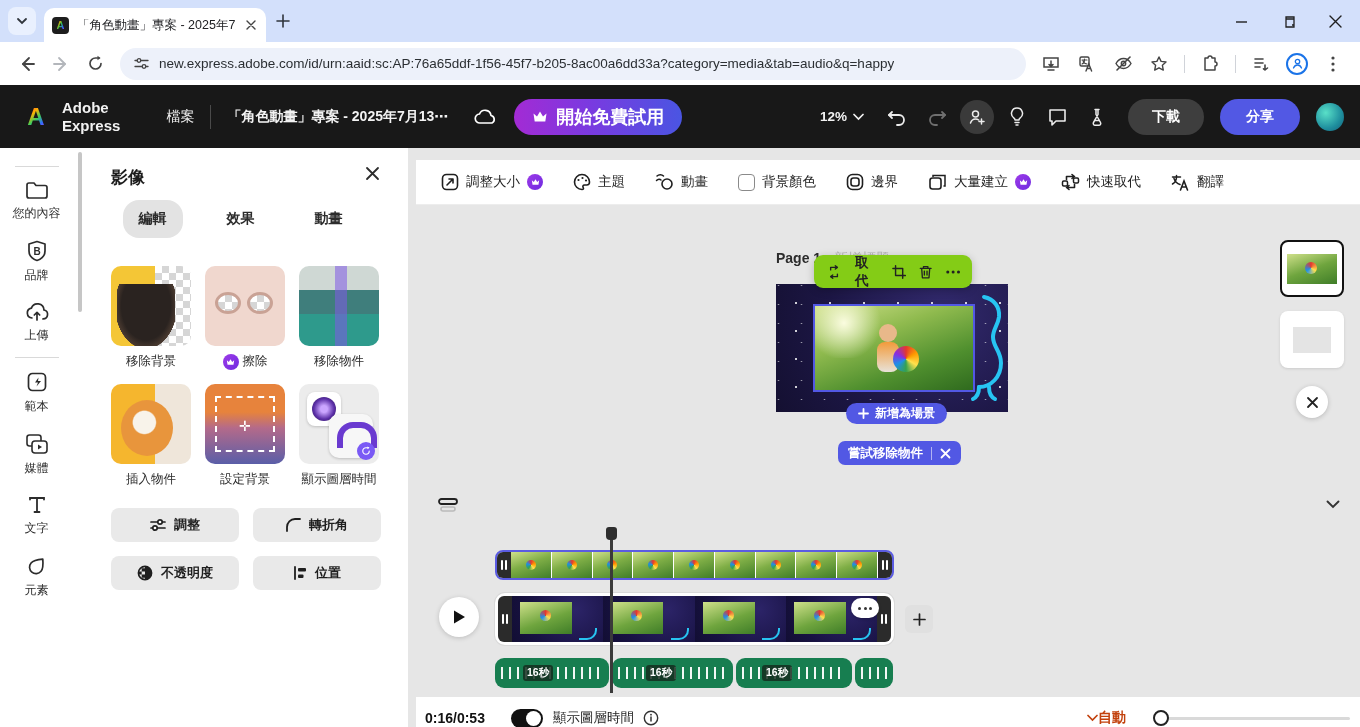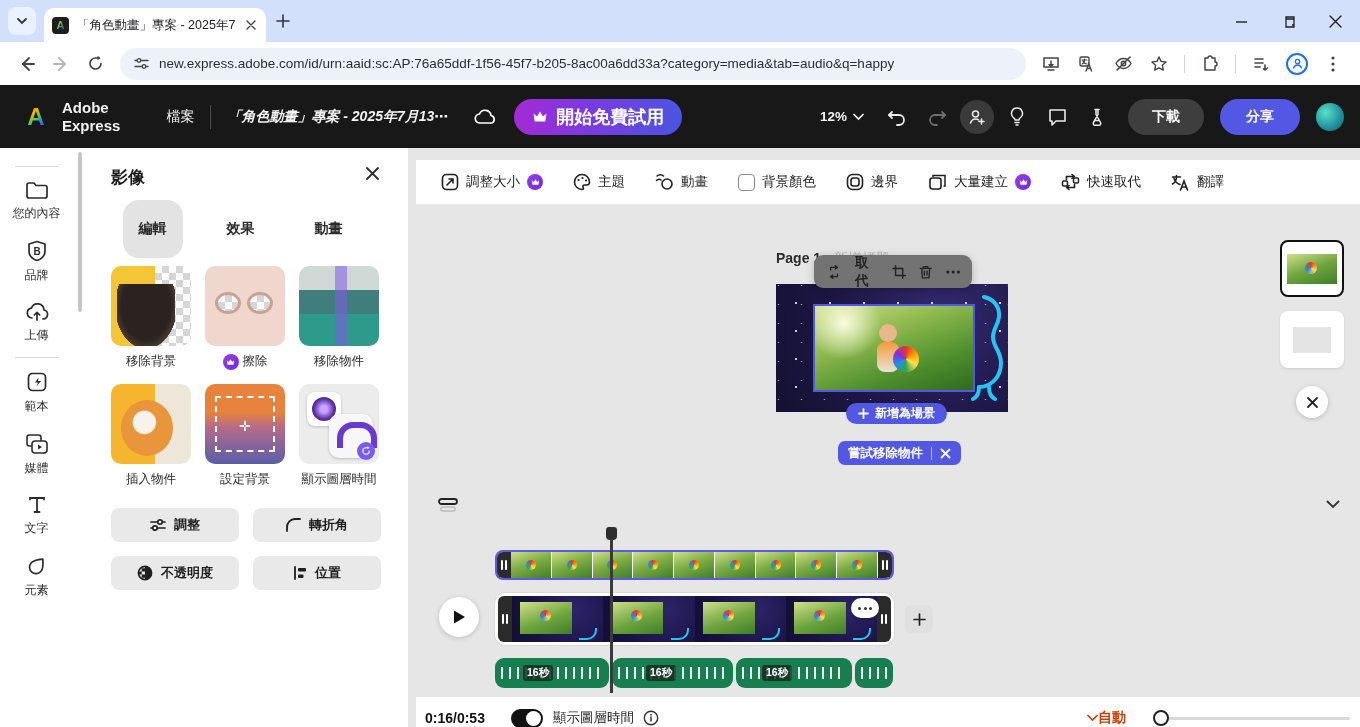--- a/index.html
+++ b/index.html
@@ -27,21 +27,21 @@
   .nav-sep { width:1px; height:18px; background:#d0d3d9; margin:0 6px; }
   .chrome-avatar { width:22px; height:22px; border-radius:50%; border:2px solid #1a73e8; color:#1a73e8; display:flex; align-items:center; justify-content:center; }
 
   
   .appheader { position:absolute; left:0; top:85px; width:1360px; height:63px; background:#181818; display:flex; align-items:center; color:#f2f2f2; }
   .xlogo { width:32px; height:32px; margin-left:20px; border-radius:7px; display:flex; align-items:center; justify-content:center; font-weight:bold; font-size:24px; }
   .xlogo span { background:linear-gradient(140deg,#ff4040 10%,#ffb300 35%,#3ecf5a 55%,#2f6bff 75%,#c43bff 95%); -webkit-background-clip:text; background-clip:text; color:transparent; }
   .brand { margin-left:10px; font-weight:bold; font-size:15px; line-height:1.2; }
   .hmenu { margin-left:46px; font-size:14px; }
   .hsep { width:1px; height:24px; background:#4a4a4a; margin:0 16px; }
-  .doctitle { font-size:14px; font-weight:bold; max-width:230px; white-space:nowrap; overflow:hidden;font-style:italic; }
+  .doctitle { font-size:14px; font-weight:bold; max-width:230px; white-space:nowrap; overflow:hidden; }
   .cloudic { margin-left:26px; color:#fff; }
   .trialbtn { margin-left:16px; height:36px; border-radius:18px; background:linear-gradient(90deg,#a32bd4,#7a3ae0 45%,#4a55e2); display:flex; align-items:center; gap:8px; padding:0 18px; color:#fff; font-size:18px; font-weight:bold; }
   .hright { margin-left:auto; display:flex; align-items:center; gap:6px; padding-right:16px; }
   .zoomctl { display:flex; align-items:center; gap:6px; font-size:13.5px; font-weight:bold; margin-right:10px; }
   .hic { width:34px; height:34px; display:flex; align-items:center; justify-content:center; color:#ececec; }
   .hic.dim { color:#6f6f6f; }
   .hic.circled { background:#3a3a3a; border-radius:50%; }
   .dlbtn { height:36px; border-radius:18px; background:#3e3e3e; color:#fff; font-size:14px; font-weight:bold; display:flex; align-items:center; padding:0 24px; margin-left:8px; }
   .sharebtn { height:36px; border-radius:18px; background:#5258e4; color:#fff; font-size:14px; font-weight:bold; display:flex; align-items:center; padding:0 26px; margin-left:10px; }
   .havatar { width:28px; height:28px; border-radius:50%; margin-left:10px; background:radial-gradient(circle at 35% 35%,#59e0c8,#1f8f9e 60%,#145d78); }
@@ -51,21 +51,21 @@
   .railitem { width:64px; display:flex; flex-direction:column; align-items:center; gap:5px; padding:9px 0; }
   .raillabel { font-size:12px; color:#2c2c2c; white-space:nowrap; }
   .raildiv { width:44px; height:1px; background:#d9d9d9; margin:4px 0; }
 
   
   .panel { position:absolute; left:73px; top:148px; width:335px; height:579px; background:#fff; }
   .pscroll { position:absolute; left:5px; top:4px; width:4px; height:160px; border-radius:2px; background:#c6c6c6; }
   .ptitle { position:absolute; left:38px; top:18px; font-size:17px; font-weight:bold; color:#1c1c1c; }
   .pclose { position:absolute; left:292px; top:18px; color:#2c2c2c; }
   .ptabs { position:absolute; left:0; top:52px; width:335px; display:flex; justify-content:center; gap:28px; align-items:center; }
-  .ptab { font-size:14px; font-weight:bold; color:#2c2c2c; padding:20px 16px; border-radius:16px; }
+  .ptab { font-size:14px; font-weight:bold; color:#2c2c2c; padding:10px 16px; border-radius:16px; }
   .ptab.active { background:#e3e3e3; }
   .tilegrid { position:absolute; left:38px; top:118px; width:270px; display:grid; grid-template-columns:80px 80px 80px; column-gap:14px; row-gap:0; }
   .tilecell { display:flex; flex-direction:column; align-items:center; margin-bottom:14px; }
   .tile { width:80px; height:80px; border-radius:10px; position:relative; overflow:hidden; }
   .tilelabel { margin-top:7px; font-size:12.5px; color:#2c2c2c; display:flex; align-items:center; gap:4px; white-space:nowrap; }
   .crownbadge { width:16px; height:16px; border-radius:50%; background:linear-gradient(135deg,#9d3be8,#6f2ae0); display:inline-flex; align-items:center; justify-content:center; color:#fff; flex:none; }
   .checker { background-image:conic-gradient(#d6d6d6 25%,#fff 0 50%,#d6d6d6 0 75%,#fff 0); background-size:14px 14px; }
   .pactions { position:absolute; left:38px; top:360px; width:270px; display:grid; grid-template-columns:128px 128px; gap:14px; }
   .pact { height:34px; border-radius:8px; background:#e9e9e9; display:flex; align-items:center; justify-content:center; gap:8px; font-size:13px; font-weight:bold; color:#1f1f1f; }
 
@@ -90,21 +90,21 @@
   .t-gen .genbadge { position:absolute; right:4px; bottom:4px; width:18px; height:18px; border-radius:50%; background:#7a5af5; color:#fff; display:flex; align-items:center; justify-content:center; font-size:10px; }
 
   
   .workspace { position:absolute; left:416px; top:148px; width:952px; height:709px; background:#e6e6e6;margin-top:12px; }
   .doctoolbar { position:absolute; left:0; top:0; width:952px; height:45px; background:#fff; display:flex; align-items:center; gap:30px; padding-left:25px; border-bottom:1px solid #ededed; }
   .dtitem { display:flex; align-items:center; gap:7px; font-size:13.5px; color:#1f1f1f; white-space:nowrap; }
   .swatch { width:17px; height:17px; border:1.6px solid #8a8a8a; border-radius:4px; background:#fff; }
 
   .pagelabel { position:absolute; left:360px; top:90px; font-size:14px; font-weight:bold; color:#2c2c2c; }
   .pageplaceholder { position:absolute; left:418px; top:90px; font-size:14px; color:#b5b5b5; }
-  .floattb { position:absolute; left:398px; top:95px; width:158px; height:33px; background:#737373; border-radius:9px; box-shadow:0 2px 8px rgba(0,0,0,.22); display:flex; align-items:center; gap:13px; padding:0 12px; color:#222; z-index:5; }
+  .floattb { position:absolute; left:398px; top:95px; width:158px; height:33px; background:#84cc16; border-radius:9px; box-shadow:0 2px 8px rgba(0,0,0,.22); display:flex; align-items:center; gap:13px; padding:0 12px; color:#222; z-index:5; }
   .floattb .lbl { font-size:13.5px; font-weight:bold; }
 
   .artboard { position:absolute; left:360px; top:124px; width:232px; height:128px; background:radial-gradient(circle at 72% 25%,#322a6e,#1c1644 60%,#141031); overflow:hidden; }
   .artboard .stars { position:absolute; inset:0; background-image:radial-gradient(#fff 0.8px,transparent 1.2px),radial-gradient(rgba(255,255,255,.7) 0.7px,transparent 1.1px); background-size:34px 28px,23px 19px; background-position:3px 5px,14px 11px; opacity:.8; }
   .dino { position:absolute; right:-6px; top:8px; color:#27c4f2; }
   .heroimg { position:absolute; left:37px; top:20px; width:162px; height:88px; border:2px solid #5258e4; background:linear-gradient(160deg,#cfe08a 0%,#8fba4e 35%,#4f8f2e 70%,#2f6a1e 100%); overflow:hidden; }
   .heroimg .sun { position:absolute; left:-16px; top:-18px; width:90px; height:70px; background:radial-gradient(circle,rgba(255,255,230,.95),rgba(255,255,230,0) 65%); }
   .heroimg .head { position:absolute; left:64px; top:18px; width:18px; height:18px; border-radius:50%; background:#e8b88a; }
   .heroimg .body { position:absolute; left:62px; top:36px; width:22px; height:30px; border-radius:8px; background:linear-gradient(180deg,#f29b3b,#e8e2d8); }
   .pinwheel { position:absolute; left:78px; top:40px; width:26px; height:26px; border-radius:50%; background:conic-gradient(#e4372e,#ff9b00,#ffe14d,#35a24d,#1f8fe8,#8a2be2,#e4372e); }

